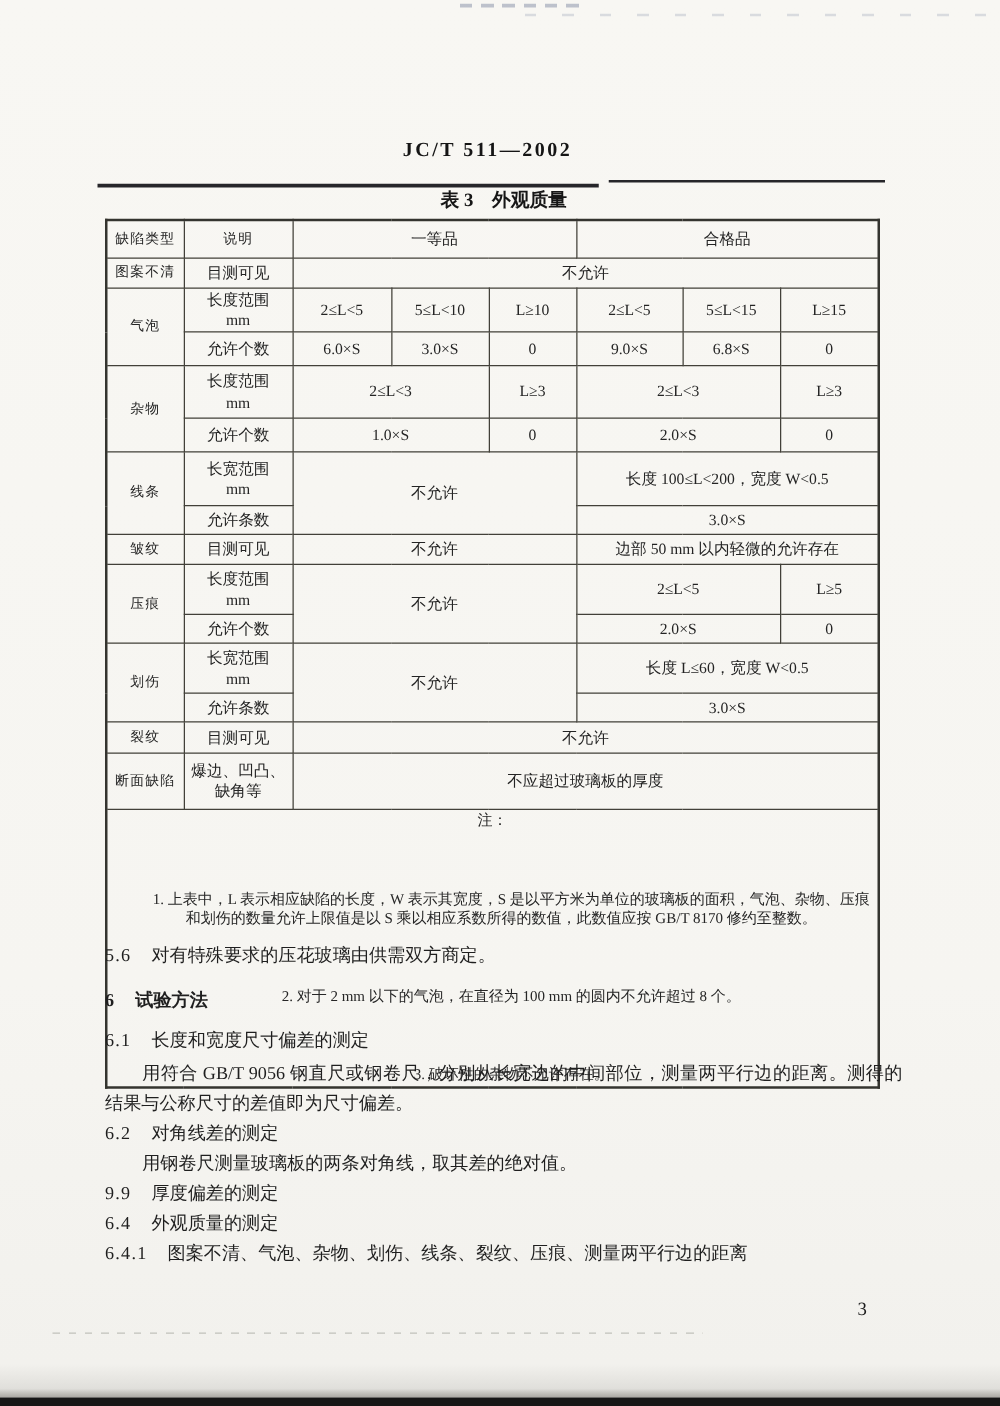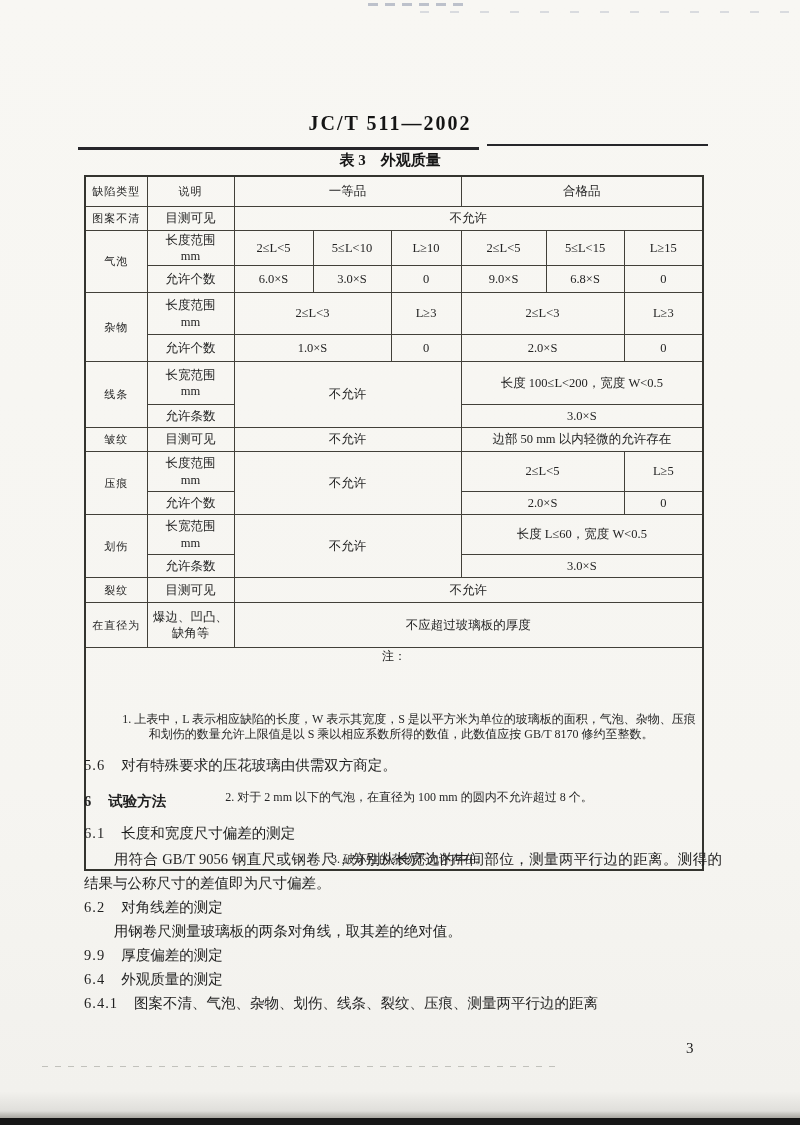--- a/index.html
+++ b/index.html
@@ -14,26 +14,26 @@
     background:repeating-linear-gradient(90deg,#8d96ab 0 10px, transparent 10px 17px); opacity:.55; }
   .art-top2 { position:absolute; top:11px; left:420px; width:372px; height:2px;
     background:repeating-linear-gradient(90deg,#aab1c0 0 9px, transparent 9px 30px); opacity:.4; }
   .art-dotline { position:absolute; top:1066px; left:42px; width:520px; height:1px;
     background:repeating-linear-gradient(90deg,#a7a7a0 0 6px, transparent 6px 13px); opacity:.65; }
   .bottom-shade { position:absolute; left:0; bottom:7px; width:800px; height:7px;
     background:linear-gradient(180deg, rgba(120,118,112,0) 0%, #a9a7a1 100%); }
   .bottom-band { position:absolute; left:0; bottom:0; width:800px; height:7px; background:#161616; }
 
   .doc-header { position:absolute; top:112px; left:0; width:780px; text-align:center;
-    font-size:20px; font-weight:bold; letter-spacing:2px; color:#151515; }
+    font-size:16px; font-weight:bold; letter-spacing:2px; color:#151515; }
   .rule-left  { position:absolute; top:147px; left:78px;  width:401px; height:3px; background:#26262a; }
   .rule-right { position:absolute; top:144px; left:487px; width:221px; height:2px; background:#26262a; }
 
   .table-title { position:absolute; top:151px; left:0; width:780px; text-align:center;
-    font-size:15px; font-weight:bold; color:#161616; }
+    font-size:15px; font-weight:bold; color:#161616;padding-left:13px; }
 
   table.t3 { position:absolute; top:175px; left:84px; width:618px;
     border-collapse:collapse; table-layout:fixed; font-size:12.5px; color:#242424; }
   table.t3 { border:2px solid #34342f; }
   table.t3 td { border:1px solid #424039; text-align:center; vertical-align:middle;
     padding:1px 2px; line-height:1.3; }
   td.defect { font-size:11px; letter-spacing:1px; }
   td.range2 { line-height:1.25; }
   td.notescell { text-align:left; vertical-align:top; padding:3px 10px 4px 8px;
     font-size:12px; line-height:1.58; color:#262626; }
@@ -167,21 +167,21 @@
         <td colspan="3">3.0×S</td>
       </tr>
 
       <tr style="height:25px">
         <td class="defect">裂纹</td>
         <td>目测可见</td>
         <td colspan="6">不允许</td>
       </tr>
 
       <tr style="height:45px">
-        <td class="defect">在直径为</td>
+        <td class="defect">断面缺陷</td>
         <td>爆边、凹凸、缺角等</td>
         <td colspan="6">不应超过玻璃板的厚度</td>
       </tr>
 
       <tr>
         <td class="notescell" colspan="8">
           <div class="notes-label">注：</div>
           <div class="note-item">1. 上表中，L 表示相应缺陷的长度，W 表示其宽度，S 是以平方米为单位的玻璃板的面积，气泡、杂物、压痕和划伤的数量允许上限值是以 S 乘以相应系数所得的数值，此数值应按 GB/T 8170 修约至整数。</div>
           <div class="note-item">2. 对于 2 mm 以下的气泡，在直径为 100 mm 的圆内不允许超过 8 个。</div>
           <div class="note-item">3. 破坏性的杂物不允许存在。</div>

